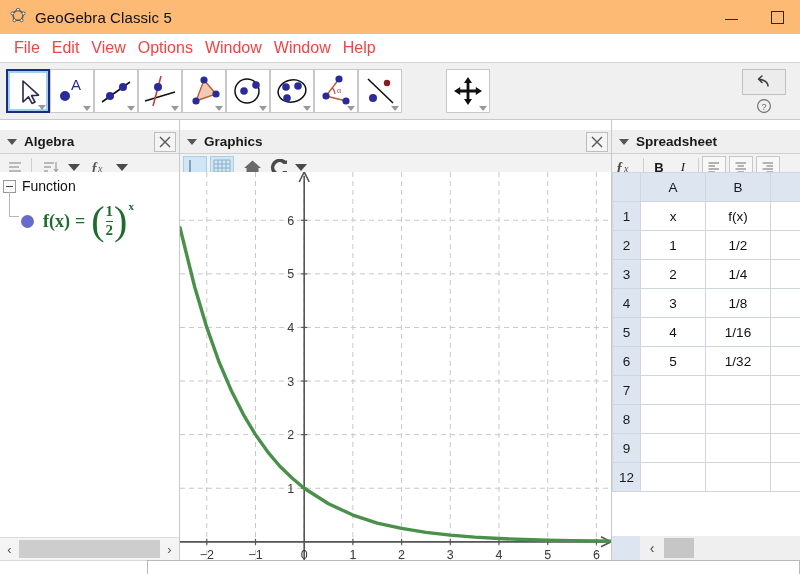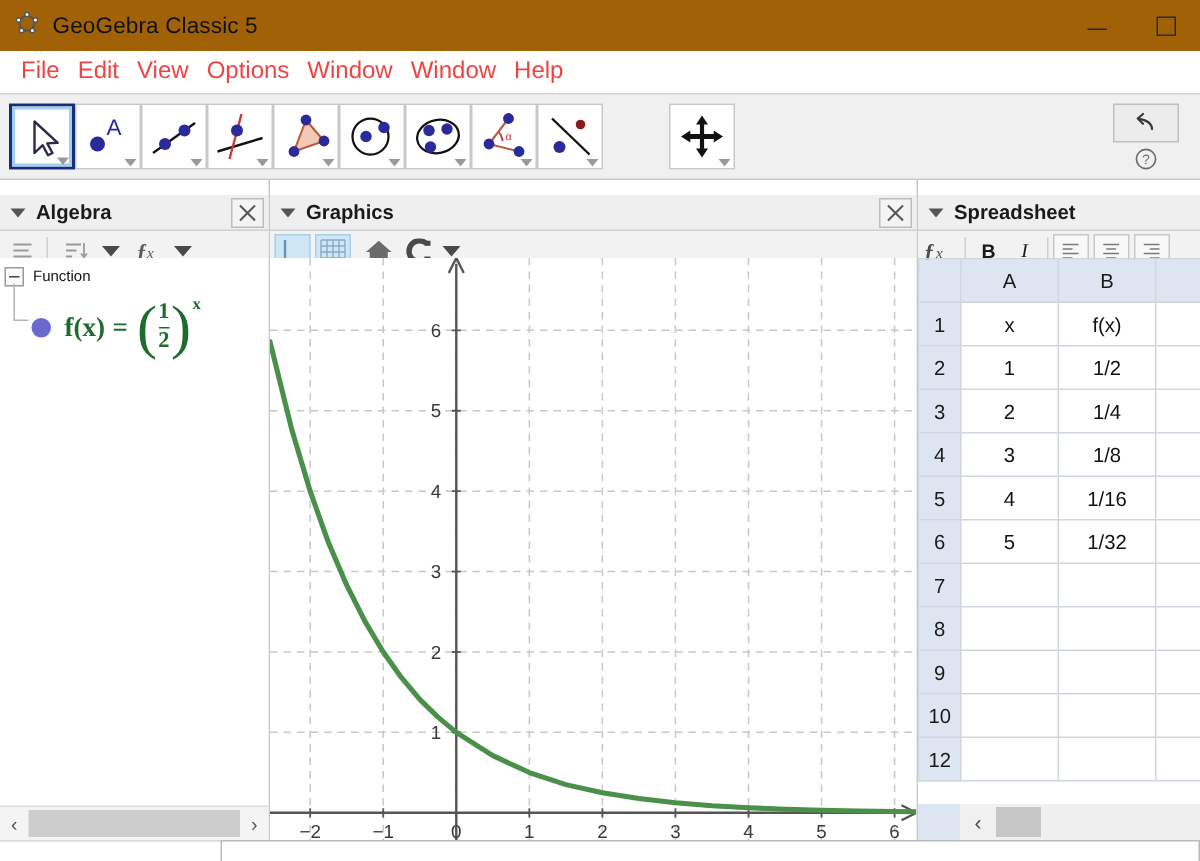--- a/index.html
+++ b/index.html
@@ -15,21 +15,21 @@
     font-size: 13px;
     color: #000000;
     -webkit-font-smoothing: antialiased;
   }
 
   
   #titlebar {
     position: absolute;
     left: 0; top: 0;
     width: 800px; height: 34px;
-    background: #a16207;
+    background: #fdba74;
     display: flex;
     align-items: center;
   }
   #app-icon {
     width: 18px; height: 18px;
     margin-left: 9px; margin-right: 8px;
     position: relative;
   }
   #app-icon svg { display: block; }
   #app-title {
@@ -194,21 +194,21 @@
     background: #fafafa;
     display: flex; align-items: center; justify-content: center;
     box-sizing: border-box;
     margin-right: 6px;
   }
   .tree-toggle i {
     display: block; width: 7px; height: 1px; background: #444;
     font-style: normal;
   }
   #alg-group-label {
-    font-size: 10px; color: #111;
+    font-size: 14px; color: #111;
   }
   #alg-item-row {
     display: flex;
     align-items: center;
     margin-top: 10px;
     padding-left: 10px;
     position: relative;
   }
   #alg-tree-line {
     position: absolute;
@@ -827,26 +827,20 @@
             <td class="cB"></td>
             <td class="cC"></td>
           </tr>
           <tr>
             <td class="rowhdr">9</td>
             <td class="cA"></td>
             <td class="cB"></td>
             <td class="cC"></td>
           </tr>
           <tr>
-            <td class="rowhdr">10</td>
-            <td class="cA"></td>
-            <td class="cB"></td>
-            <td class="cC"></td>
-          </tr>
-          <tr>
             <td class="rowhdr">12</td>
             <td class="cA"></td>
             <td class="cB"></td>
             <td class="cC"></td>
           </tr>
         </tbody>
     </table>
   </div>
 
   <div id="ss-scroll">

